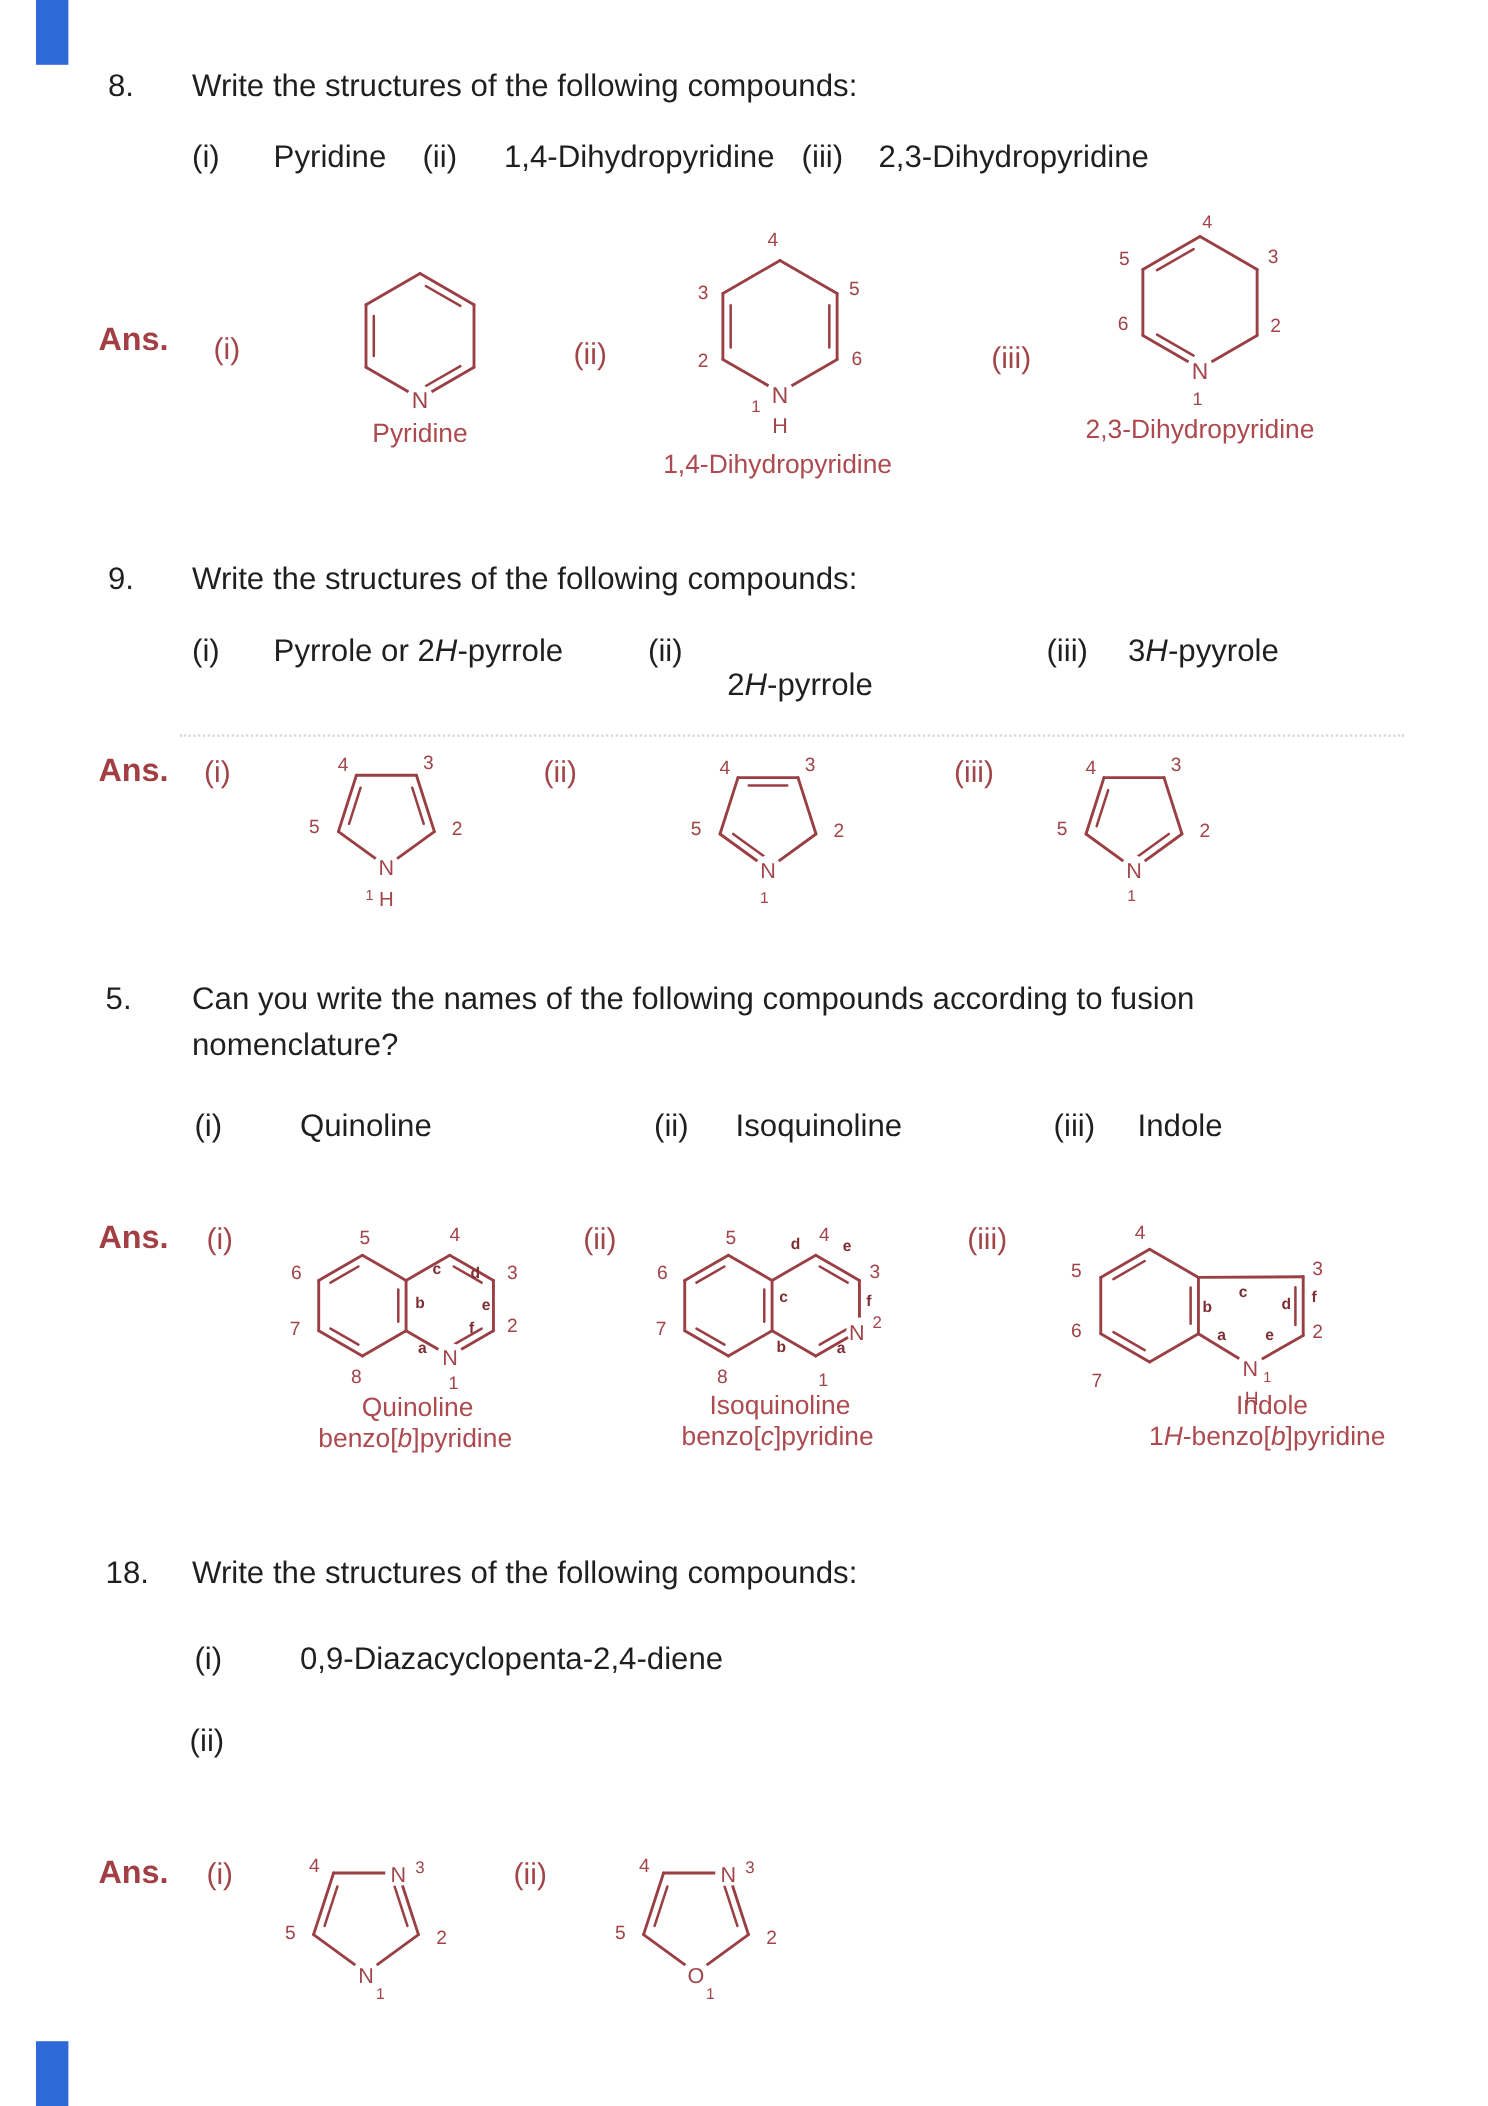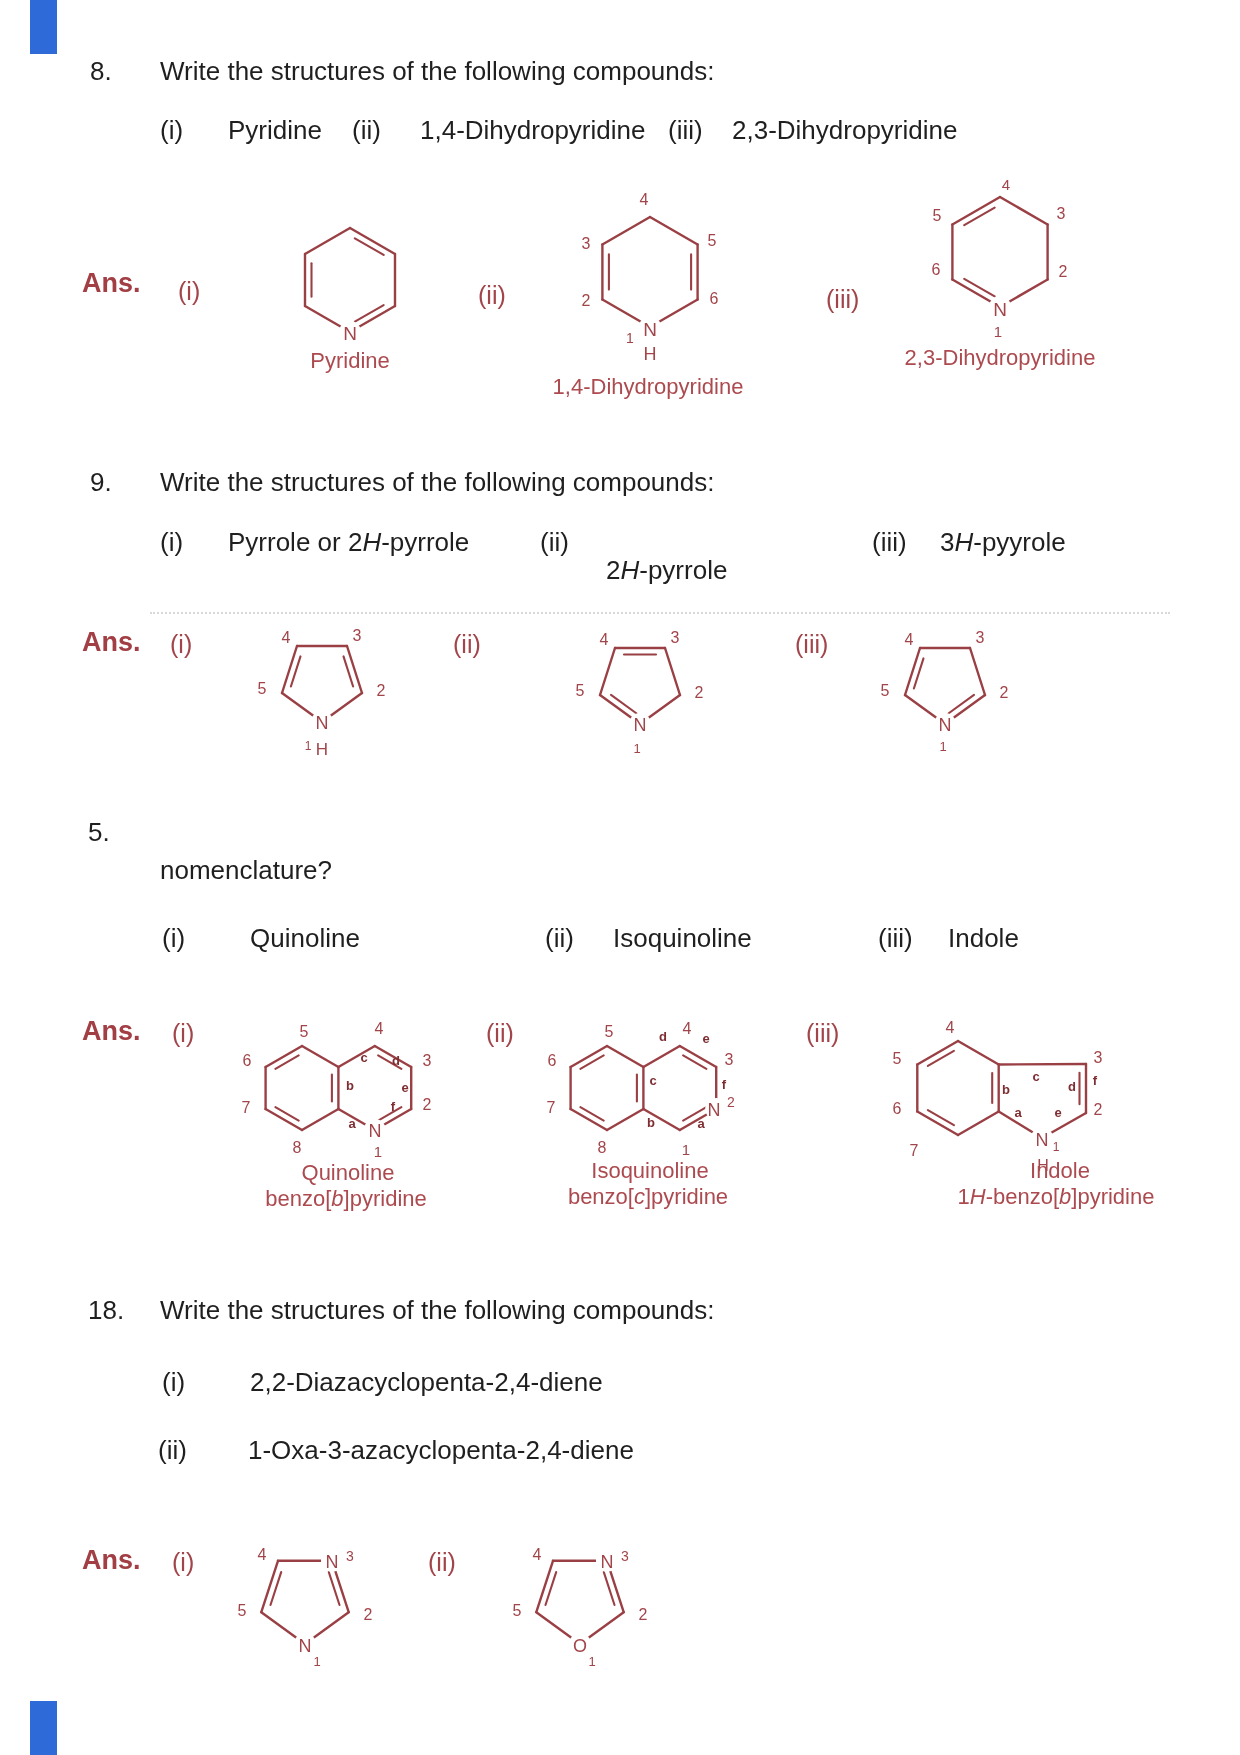--- a/index.html
+++ b/index.html
@@ -289,20 +289,21 @@
   <div class="t" style="left:606px;top:556px"><span>2</span><span class="i">H</span><span>-pyrrole</span></div>
   <div class="t" style="left:872px;top:528px">(iii)</div>
   <div class="t" style="left:940px;top:528px"><span>3</span><span class="i">H</span><span>-pyyrole</span></div>
 
   <div class="t ansl" style="left:82px;top:627px">Ans.</div>
   <div class="t rtag" style="left:170px;top:630px">(i)</div>
   <div class="t rtag" style="left:453px;top:630px">(ii)</div>
   <div class="t rtag" style="left:795px;top:630px">(iii)</div>
 
   <div class="t" style="left:88px;top:818px">5.</div>
+  <div class="t" style="left:160px;top:818px">Can you write the names of the following compounds according to fusion</div>
   <div class="t" style="left:160px;top:856px">nomenclature?</div>
   <div class="t" style="left:162px;top:924px">(i)</div>
   <div class="t" style="left:250px;top:924px"><span>Quinoline</span></div>
   <div class="t" style="left:545px;top:924px">(ii)</div>
   <div class="t" style="left:613px;top:924px"><span>Isoquinoline</span></div>
   <div class="t" style="left:878px;top:924px">(iii)</div>
   <div class="t" style="left:948px;top:924px"><span>Indole</span></div>
 
   <div class="t ansl" style="left:82px;top:1016px">Ans.</div>
   <div class="t rtag" style="left:172px;top:1019px">(i)</div>
@@ -311,21 +312,20 @@
   <div class="t cap" style="left:348px;top:1160px"><span>Quinoline</span></div>
   <div class="t cap" style="left:346px;top:1186px"><span>benzo[</span><span class="i">b</span><span>]pyridine</span></div>
   <div class="t cap" style="left:650px;top:1158px"><span>Isoquinoline</span></div>
   <div class="t cap" style="left:648px;top:1184px"><span>benzo[</span><span class="i">c</span><span>]pyridine</span></div>
   <div class="t cap" style="left:1060px;top:1158px"><span>Indole</span></div>
   <div class="t cap" style="left:1056px;top:1184px"><span>1</span><span class="i">H</span><span>-benzo[</span><span class="i">b</span><span>]pyridine</span></div>
 
   <div class="t" style="left:88px;top:1296px">18.</div>
   <div class="t" style="left:160px;top:1296px">Write the structures of the following compounds:</div>
   <div class="t" style="left:162px;top:1368px">(i)</div>
-  <div class="t" style="left:250px;top:1368px"><span>2,2-Diazacyclopenta-2,4-diene</span></div>
+  <div class="t" style="left:250px;top:1368px"><span>0,9-Diazacyclopenta-2,4-diene</span></div>
   <div class="t" style="left:158px;top:1436px">(ii)</div>
-  <div class="t" style="left:248px;top:1436px"><span>1-Oxa-3-azacyclopenta-2,4-diene</span></div>
 
   <div class="t ansl" style="left:82px;top:1545px">Ans.</div>
   <div class="t rtag" style="left:172px;top:1548px">(i)</div>
   <div class="t rtag" style="left:428px;top:1548px">(ii)</div>
 
 </div>
 
 </body></html>

